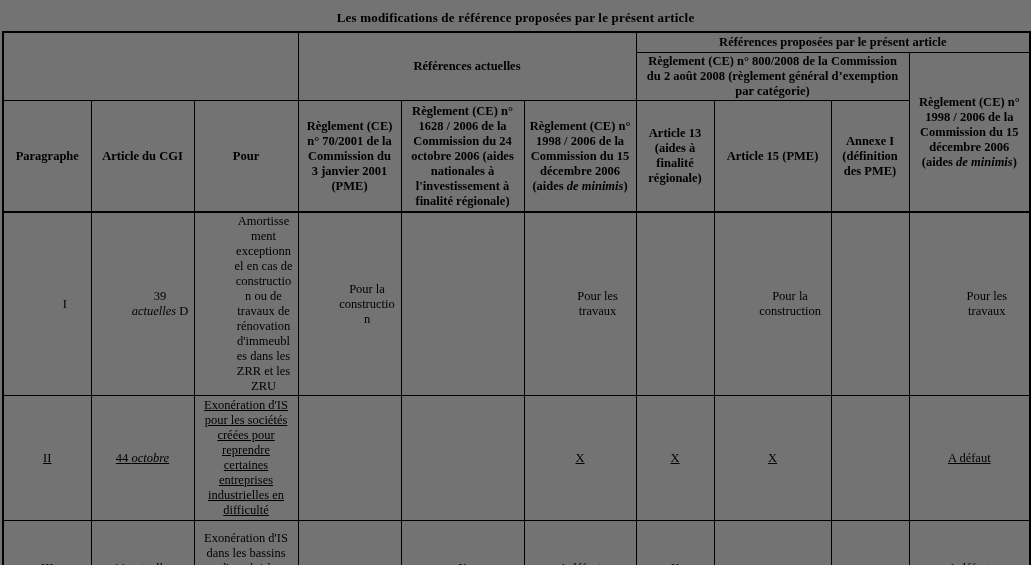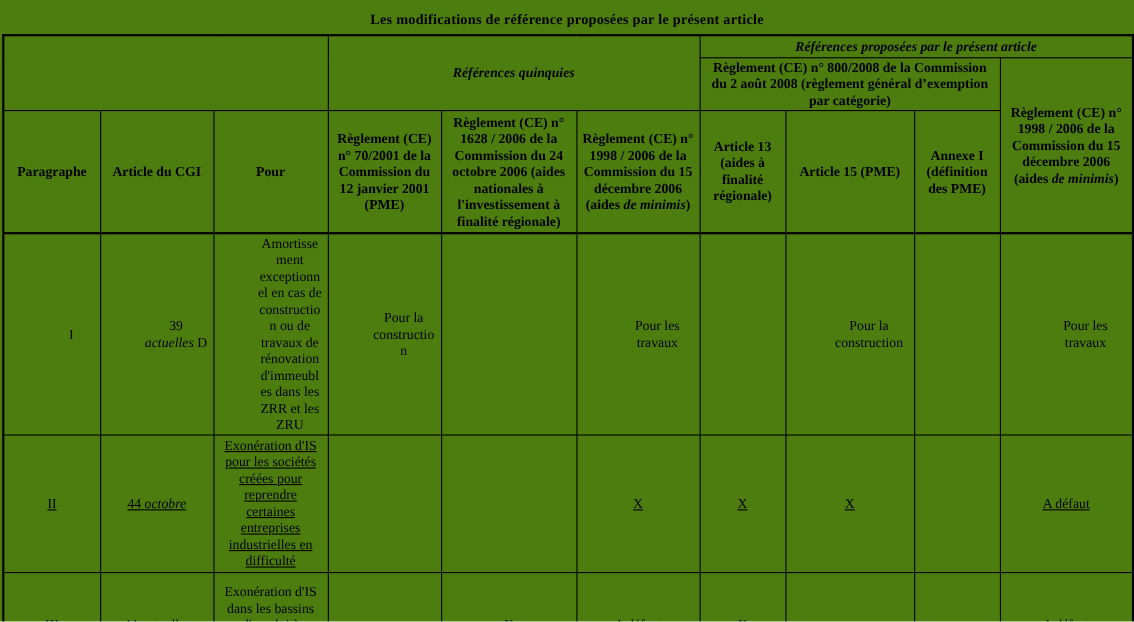--- a/index.html
+++ b/index.html
@@ -9,21 +9,21 @@
     width: 1031px;
     height: 565px;
     font-family: "Liberation Serif", "DejaVu Serif", serif;
     color: #000000;
     -webkit-font-smoothing: antialiased;
   }
   .page {
     width: 1031px;
     height: 565px;
     overflow: hidden;
-    background: #4d7c0f;
+    background: #737373;
   }
   .doc-title {
     text-align: center;
     font-weight: bold;
     font-size: 13px;
     padding-top: 10px;
     letter-spacing: 0.2px;
   }
   table.ref-table {
     border-collapse: collapse;
@@ -39,21 +39,21 @@
     line-height: 1.2;
     text-align: center;
     vertical-align: middle;
     overflow: hidden;
     word-wrap: break-word;
   }
   td.hdr { font-weight: bold; font-size: 12px; line-height: 1.25; }
   td.left { text-align: left; }
   td.top  { vertical-align: top; }
   td.padL { padding-left: 8px; }
-  tr.r1 td { height: 17px; font-style: italic; }
+  tr.r1 td { height: 17px; }
   tr.r2 td { height: 43px; }
   tr.r3 td { height: 108px; }
   tr.b1 td { height: 139px; padding-left: 40px; }
   tr.b2 td { height: 122px; text-decoration: underline; }
   tr.b3 td { height: 92px; }
   tr.b1 td { border-top: 2px solid #000000; }
   .it { font-style: italic; }
 </style>
 </head>
 <body>
@@ -72,34 +72,34 @@
         <col style="width:112px">
       <col style="width:78px">
         <col style="width:117px">
         <col style="width:78px">
       <col style="width:121px">
     </colgroup>
 
     <tbody>
         <tr class="r1">
       <td colspan="3" rowspan="2"></td>
-      <td colspan="3" rowspan="2" class="hdr">Références quinquies</td>
+      <td colspan="3" rowspan="2" class="hdr">Références actuelles</td>
       <td colspan="4" class="hdr">Références proposées par le présent article</td>
     </tr>
 
     <tr class="r2">
       <td colspan="3" class="hdr left">Règlement (CE) n° 800/2008 de la Commission du 2 août 2008 (règlement général d’exemption par catégorie)</td>
       <td rowspan="2" class="hdr"><span>Règlement (CE) n° 1998 / 2006 de la Commission du 15 décembre 2006 (aides </span><span class="it">de minimis</span><span>)</span></td>
     </tr>
 
     <tr class="r3">
       <td class="hdr">Paragraphe</td>
       <td class="hdr">Article du CGI</td>
       <td class="hdr">Pour</td>
-      <td class="hdr">Règlement (CE) n° 70/2001 de la Commission du 12 janvier 2001 (PME)</td>
+      <td class="hdr">Règlement (CE) n° 70/2001 de la Commission du 3 janvier 2001 (PME)</td>
       <td class="hdr">Règlement (CE) n° 1628 / 2006 de la Commission du 24 octobre 2006 (aides nationales à l'investissement à finalité régionale)</td>
       <td class="hdr"><span>Règlement (CE) n° 1998 / 2006 de la Commission du 15 décembre 2006 (aides </span><span class="it">de minimis</span><span>)</span></td>
       <td class="hdr">Article 13 (aides à finalité régionale)</td>
       <td class="hdr">Article 15 (PME)</td>
       <td class="hdr">Annexe I (définition des PME)</td>
     </tr>
 
     <tr class="b1">
       <td class="left padL">I</td>
       <td class="left padL"><span>39 </span><span class="it">actuelles</span><span> D</span></td>

